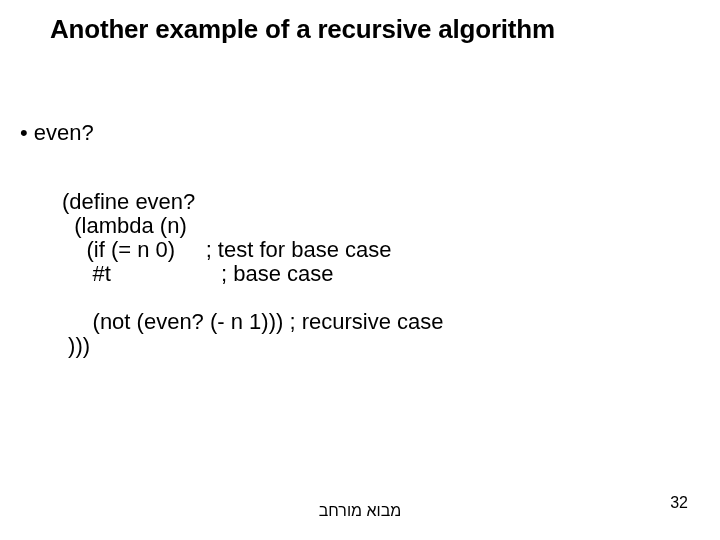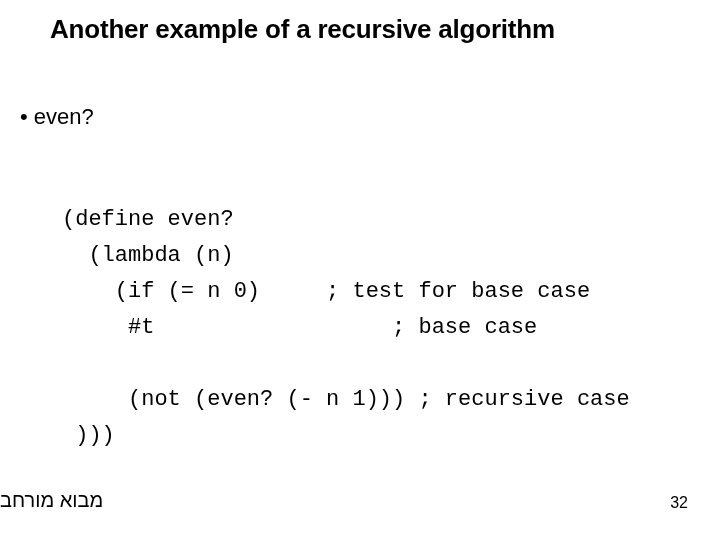--- a/index.html
+++ b/index.html
@@ -22,44 +22,44 @@
   .title {
     position: absolute;
     top: 14px;
     left: 50px;
     font-size: 26px;
     font-weight: bold;
     letter-spacing: -0.2px;
   }
   .bullet-row {
     position: absolute;
-    top: 104px;
+    top: 120px;
     left: 20px;
     font-size: 22px;
   }
   .bullet-row .dot {
     display: inline-block;
     margin-right: 6px;
   }
   .code {
     position: absolute;
     top: 166px;
     left: 62px;
-    font-family: Liberation Mono, monospace;
+    font-family: Liberation Sans, sans-serif;
     font-size: 22px;
-    line-height: 36px;
+    line-height: 24px;
     white-space: pre;
   }
   .footer-center {
     position: absolute;
-    bottom: 28px;
+    bottom: 20px;
     left: 0;
     right: 0;
-    text-align: left;
-    font-size: 20px;
+    text-align: center;
+    font-size: 16px;
     direction: rtl;
   }
   .page-num {
     position: absolute;
     bottom: 28px;
     right: 32px;
     font-size: 16px;
   }
 </style>
 </head>

